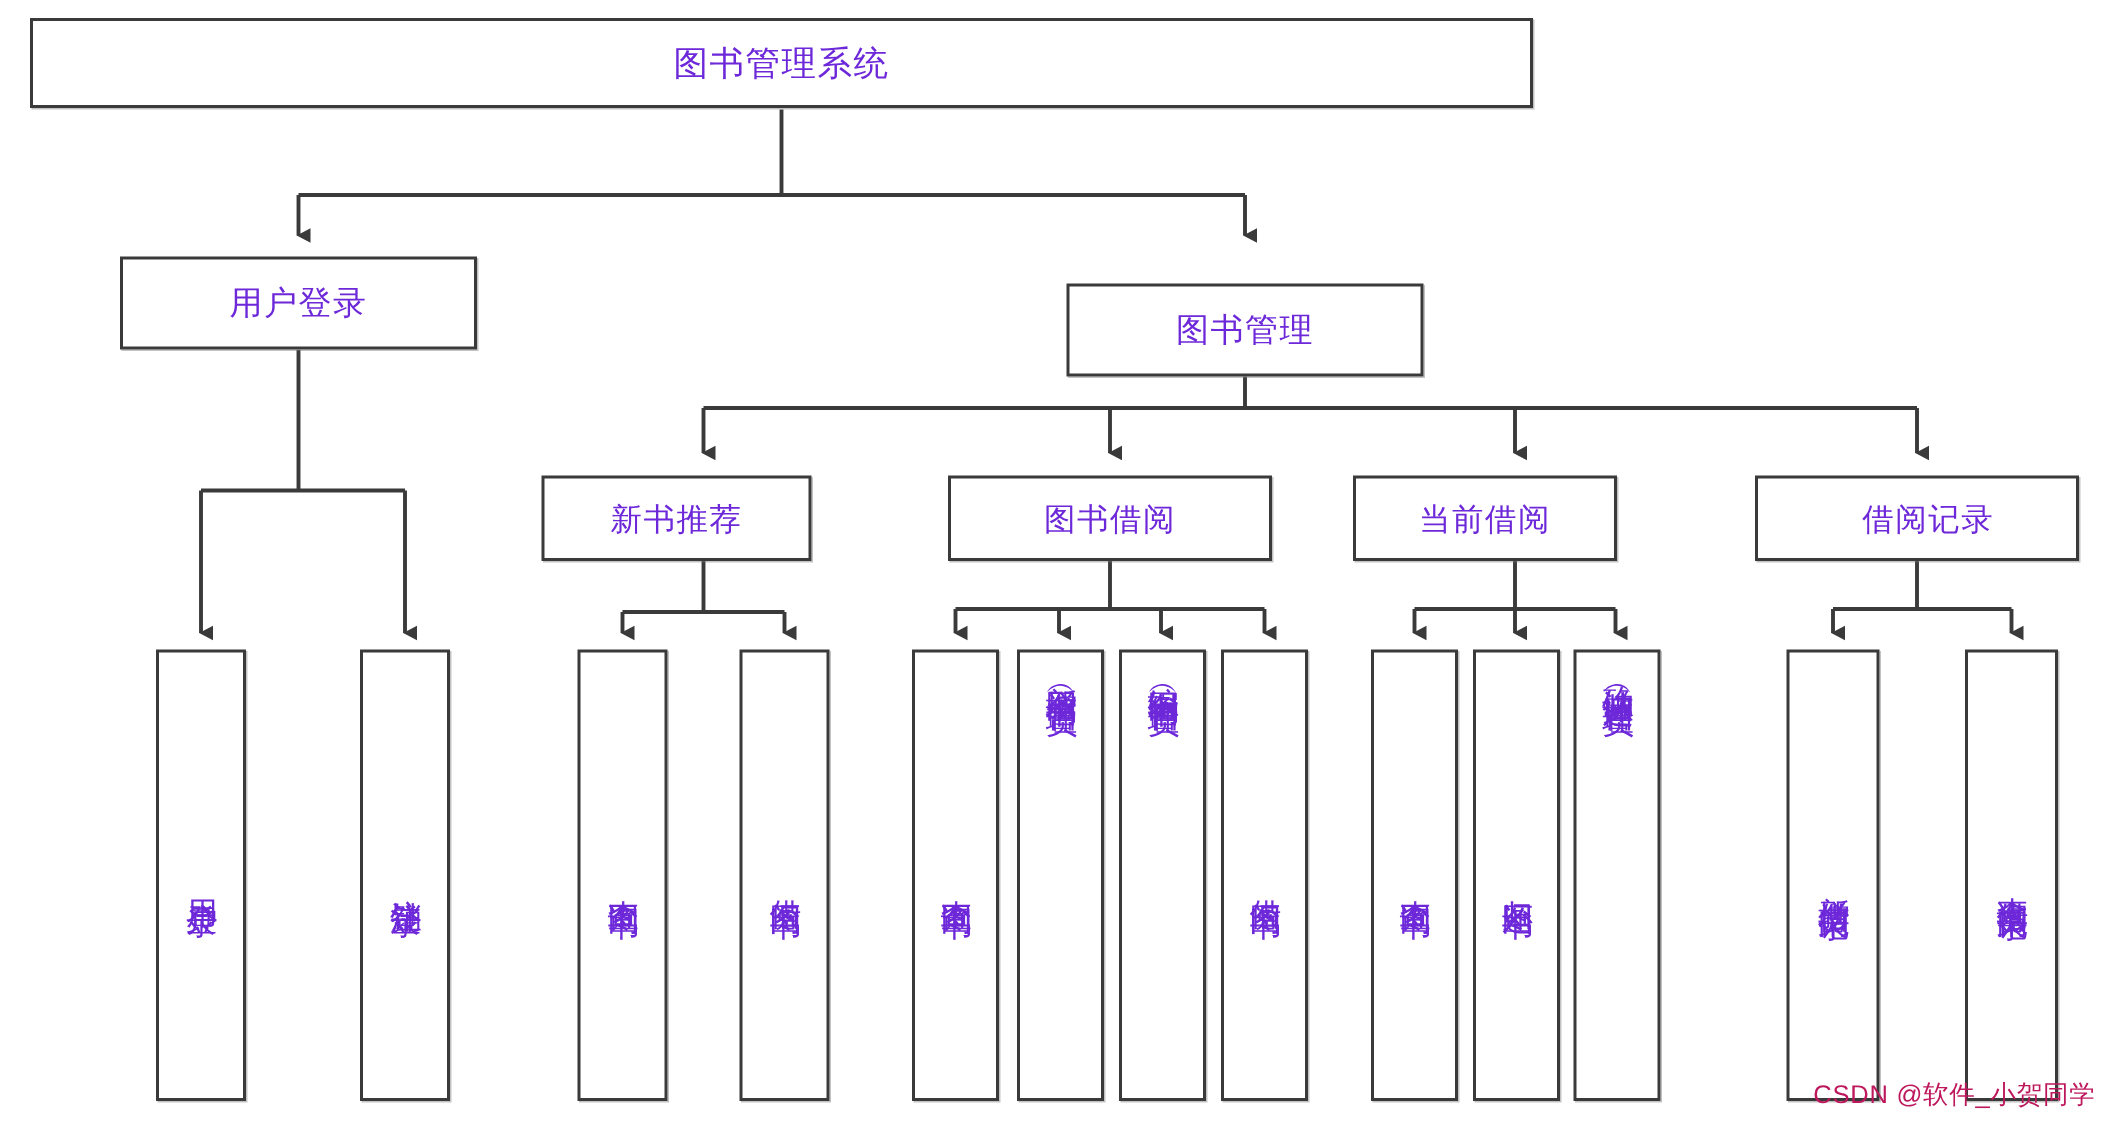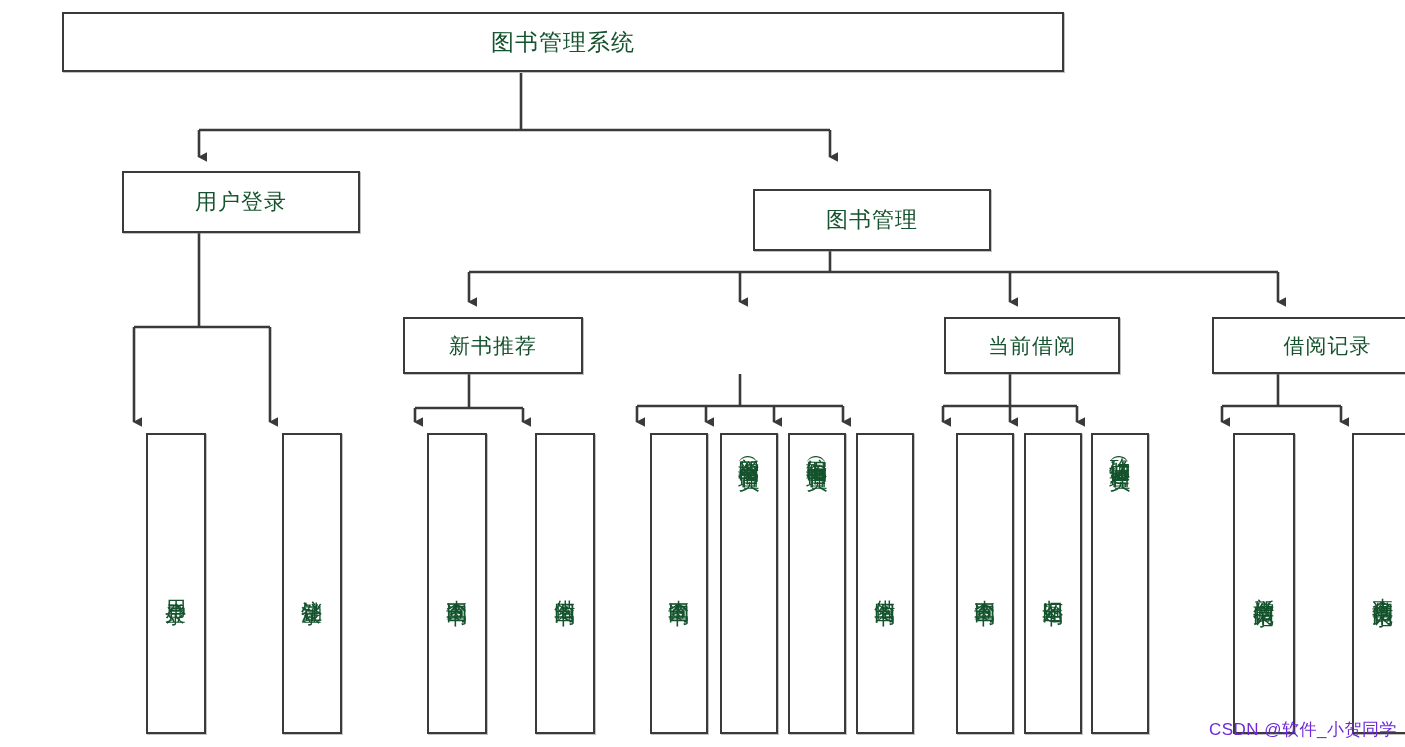--- a/index.html
+++ b/index.html
@@ -27,23 +27,22 @@
     pointer-events: none;
   }
   .node {
     position: absolute;
     box-sizing: border-box;
     border: 2px solid #3a3a3a;
     background: #ffffff;
     display: flex;
     align-items: center;
     justify-content: center;
-    color: #14532d;
+    color: #6d28d9;
     box-shadow: 1px 1px 0 rgba(120,120,120,0.45);
-    margin-left: 42px;
   }
   .node.root {
     font-size: 23px;
   }
   .node.level2 {
     font-size: 22px;
   }
   .node.level3 {
     font-size: 21px;
   }
@@ -66,21 +65,21 @@
   }
   .hlabel {
     white-space: nowrap;
     letter-spacing: 1px;
   }
   #watermark {
     position: absolute;
     right: 8px;
     bottom: 6px;
     font-size: 17px;
-    color: #6d28d9;
+    color: #be185d;
     letter-spacing: 0.5px;
     white-space: nowrap;
   }
 </style>
 </head>
 <body>
 
 <div id="canvas">
 
   <svg id="edges" viewBox="0 0 1405 747" xmlns="http://www.w3.org/2000/svg">
@@ -142,20 +141,23 @@
   </div>
 
   <div class="node level2" style="left:711px; top:189px; width:238px; height:62px;">
     <span class="hlabel">图书管理</span>
   </div>
 
   <div class="node level3" style="left:361px; top:317px; width:180px; height:57px;">
     <span class="hlabel">新书推荐</span>
   </div>
 
+  <div class="node level3" style="left:632px; top:317px; width:216px; height:57px;">
+    <span class="hlabel">图书借阅</span>
+  </div>
 
   <div class="node level3" style="left:902px; top:317px; width:176px; height:57px;">
     <span class="hlabel">当前借阅</span>
   </div>
 
   <div class="node level3" style="left:1170px; top:317px; width:216px; height:57px;padding-left:15px;">
     <span class="hlabel">借阅记录</span>
   </div>
 
   <div class="node leaf leaf-mid" style="left:104px; top:433px; width:60px; height:301px;">

